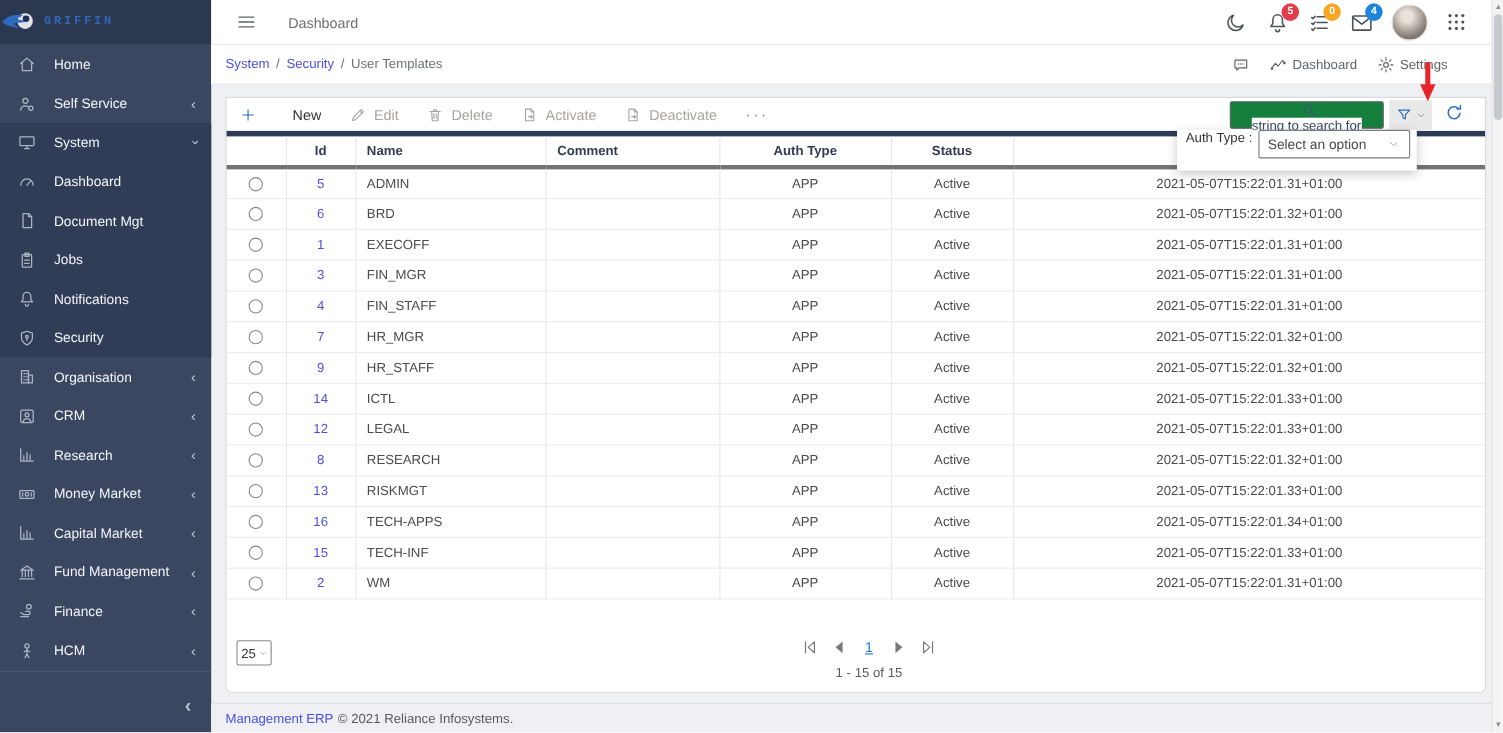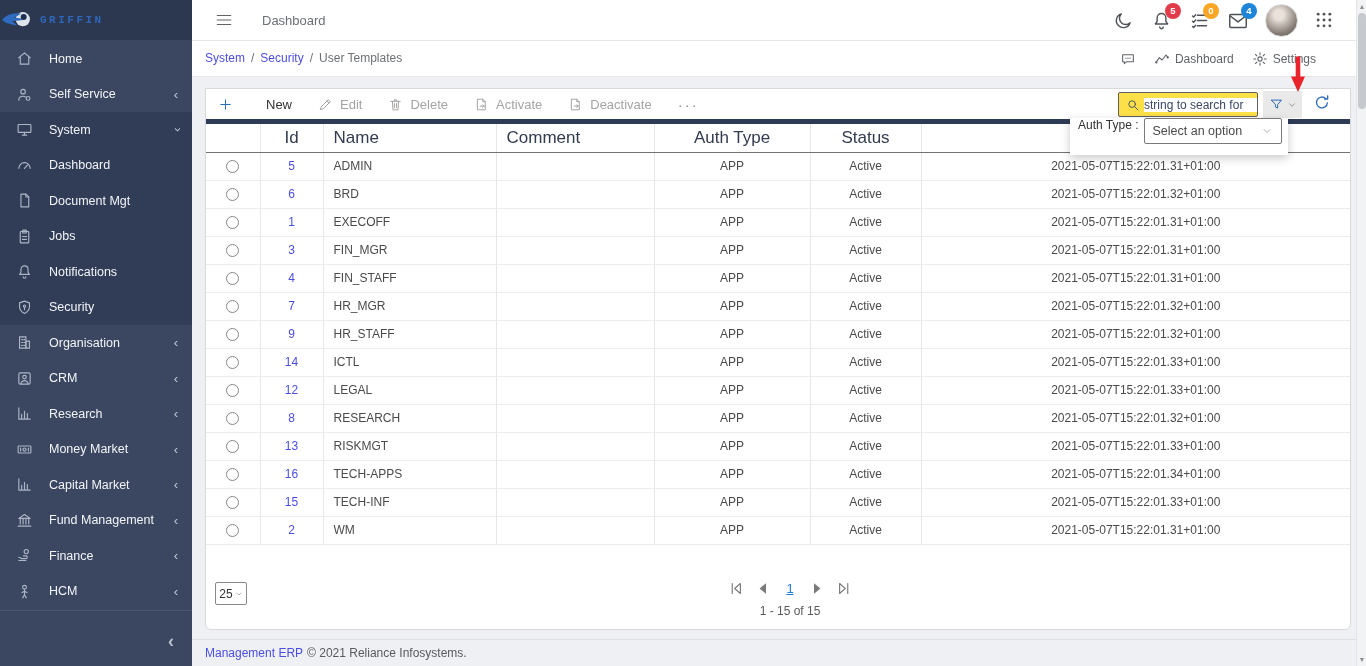--- a/index.html
+++ b/index.html
@@ -49,34 +49,34 @@
   .crumb-act .aico{width:16px;height:16px;color:#606368;}
 
   
   .card{position:absolute;left:13px;top:88px;width:1146px;height:542px;background:#fff;border:1px solid #d9d9d9;border-radius:0 0 6px 6px;}
   .toolbar{position:absolute;left:0;top:0;right:0;height:30px;display:flex;align-items:center;gap:26px;padding-left:12px;font-size:13px;}
   .tool-btn{display:flex;align-items:center;gap:7px;cursor:pointer;color:#a6a4a2;}
   .tool-btn.primary{color:#333;gap:33px;}
   .tool-btn .bico{width:15px;height:15px;}
   .tool-btn.primary .bico{color:var(--icon-blue);}
   .tool-more{color:#8f8d8b;font-size:15px;letter-spacing:2px;cursor:pointer;}
-  .search-wrap{position:absolute;right:92px;top:3px;width:140px;height:25px;border:1px solid #5f6066;border-radius:2px;display:flex;align-items:center;background:#fde047;}
+  .search-wrap{position:absolute;right:92px;top:3px;width:140px;height:25px;border:1px solid #5f6066;border-radius:2px;display:flex;align-items:center;background:#15803d;flex-direction:column;}
   .search-wrap .sico{width:14px;height:14px;color:#41506b;margin:0 4px 0 7px;flex:0 0 auto;}
   .search-wrap input{border:0;outline:0;flex:1;font-size:12px;color:#2e3a52;width:100px;font-family:"Liberation Sans",sans-serif;}
   .search-wrap input::placeholder{color:#3b4766;opacity:1;}
   .filter-btn{position:absolute;right:48px;top:2px;width:39px;height:27px;background:#e9e9e9;display:flex;align-items:center;justify-content:center;gap:3px;cursor:pointer;}
   .filter-btn .fico{width:15px;height:15px;color:var(--icon-blue);}
   .filter-btn .fchev{width:10px;height:10px;color:#6e6e6e;}
   .refresh-btn{position:absolute;right:18px;top:4px;width:20px;height:20px;color:var(--icon-blue);cursor:pointer;}
   .table-topbar{position:absolute;left:0;top:30px;right:0;height:5px;background:var(--table-bar);}
   .grid{position:absolute;left:0;top:35px;}
   table{border-collapse:collapse;table-layout:fixed;width:1144px;font-size:12px;}
   th,td{height:28px;padding:0 10px;border-right:1px solid #e7e7e7;border-bottom:1px solid #ececec;overflow:hidden;white-space:nowrap;}
   th:last-child,td:last-child{border-right:0;}
-  th{color:var(--header-text);font-weight:normal;font-size:17px;border-bottom:1px solid #737373;}
+  th{color:var(--header-text);font-weight:bold;font-size:12px;border-bottom:4px solid #737373;}
   .al{text-align:left;} .ac{text-align:center;}
   td{color:#4a4a4a;}
   td a{color:var(--accent);text-decoration:none;cursor:pointer;}
   .radio{display:inline-block;width:13px;height:13px;border:1px solid #8a8886;border-radius:50%;cursor:pointer;vertical-align:middle;}
 
   
   .pagination{position:absolute;left:0;right:0;bottom:0;height:59px;}
   .page-size{position:absolute;left:9px;top:12px;width:32px;height:23px;border:1px solid #8a8886;border-radius:2px;display:flex;align-items:center;justify-content:center;gap:2px;font-size:12px;color:#333;cursor:pointer;background:#fff;}
   .page-size .pchev{width:8px;height:8px;color:#777;}
   .pager{position:absolute;left:0;right:0;top:10px;display:flex;align-items:center;justify-content:center;gap:10px;transform:translateX(12px);}

